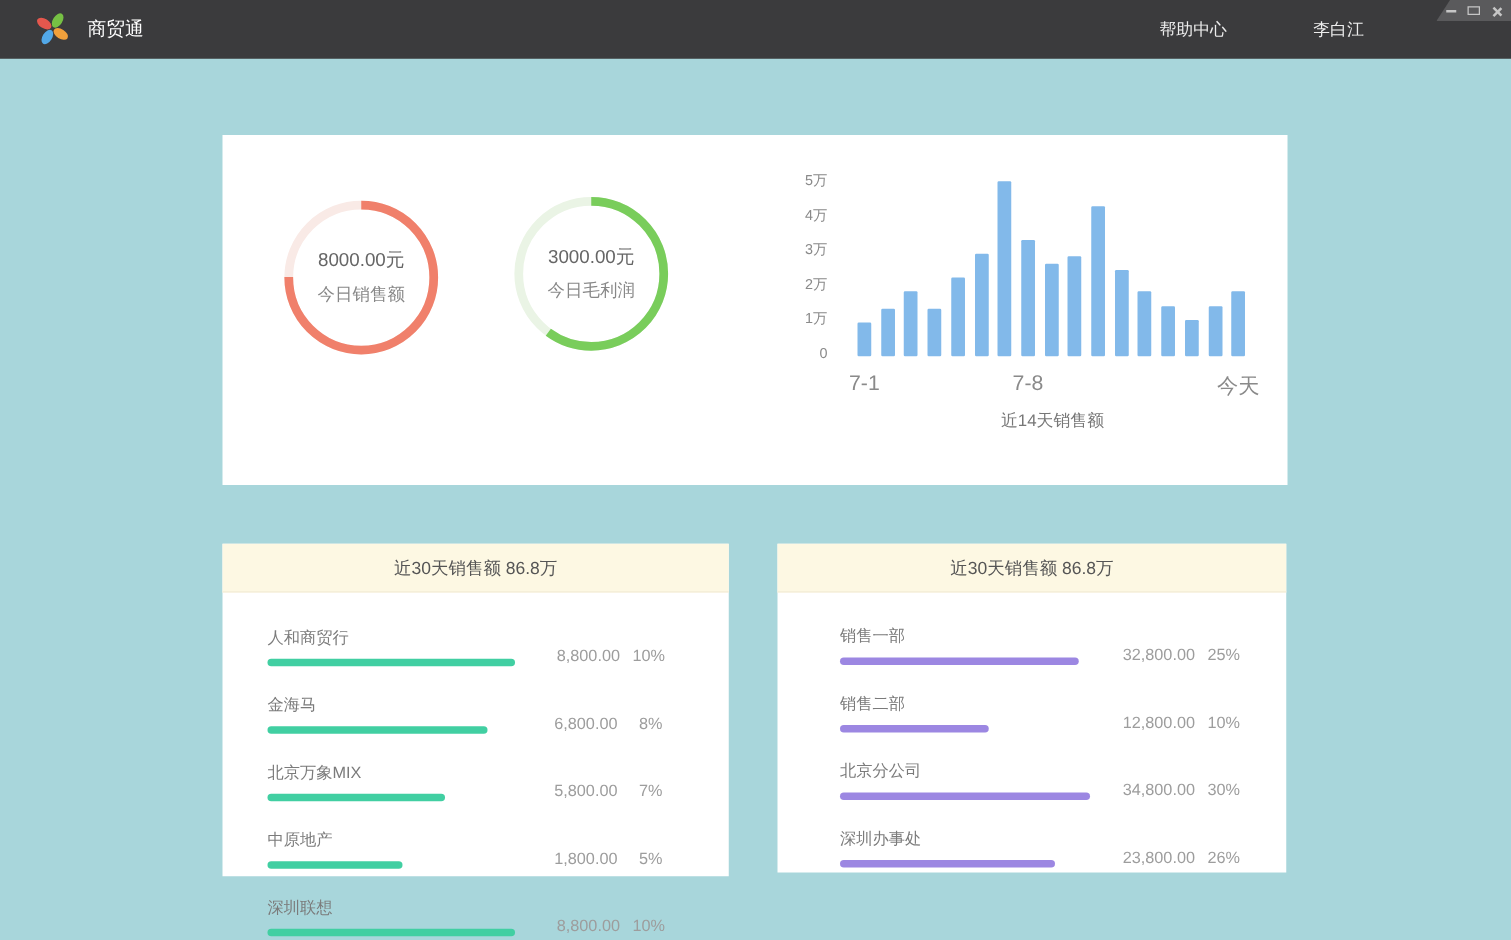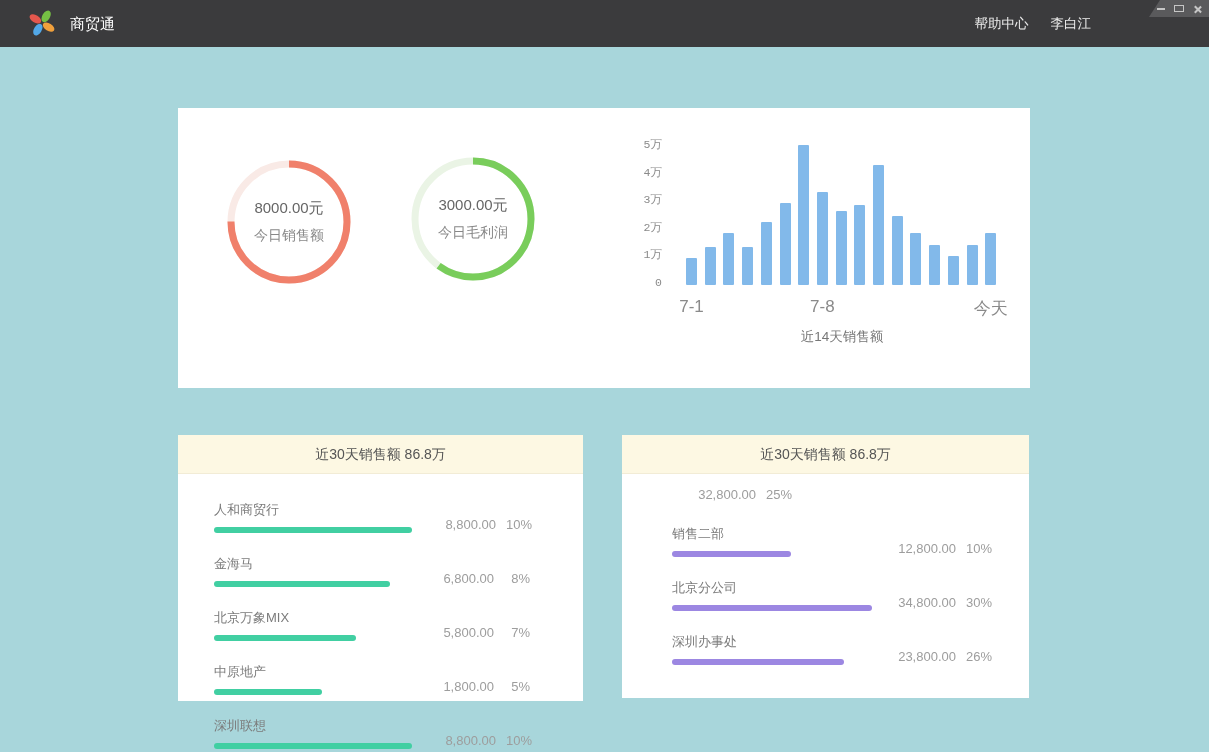--- a/index.html
+++ b/index.html
@@ -6,21 +6,21 @@
   body{
     width:1209px;height:752px;overflow:hidden;position:relative;
     background:#a8d6db;
     font-family:"Liberation Sans","DejaVu Sans",sans-serif;
   }
   
   .topbar{position:absolute;left:0;top:0;width:1209px;height:47px;background:#3b3b3d;}
   .logo{position:absolute;left:27px;top:8px;width:30px;height:30px;}
   .app-title{position:absolute;left:70px;top:0;height:47px;line-height:47px;color:#fefefe;font-size:15px;}
   .topnav{position:absolute;right:118px;top:0;height:47px;display:flex;align-items:center;gap:22px;}
-  .topnav .nav-item{color:#ededed;font-size:13.5px;cursor:pointer;}
+  .topnav .nav-item{color:#ededed;font-size:13.5px;cursor:pointer;margin-left:47px;}
   .winctrl{position:absolute;right:0;top:0;width:60px;height:17px;background:#5a5a5c;
     clip-path:polygon(11px 0,100% 0,100% 100%,0 100%);
     display:flex;align-items:center;justify-content:flex-end;gap:9px;padding-right:8px;box-sizing:border-box;}
   .wc{display:inline-block;cursor:pointer;}
   .wc-min{width:8px;height:2px;background:#c6c6c6;}
   .wc-max{width:8px;height:5px;border:1.5px solid #c6c6c6;}
   .wc-close{position:relative;width:8px;height:8px;}
   .wc-close::before,.wc-close::after{content:"";position:absolute;left:3.5px;top:0;width:1.6px;height:9px;background:#c6c6c6;}
   .wc-close::before{transform:rotate(45deg);}
   .wc-close::after{transform:rotate(-45deg);}
@@ -30,21 +30,21 @@
   #ranking-left-panel{left:178px;top:435px;width:405px;height:266px;}
   #ranking-right-panel{left:622px;top:435px;width:407px;height:263px;}
   
   .donut-wrap{position:absolute;width:124px;height:124px;}
   .donut-center{position:absolute;inset:0;display:flex;flex-direction:column;align-items:center;justify-content:center;gap:9px;}
   .donut-value{font-size:15px;color:#666;}
   .donut-caption{font-size:14px;color:#888;}
   .donut-footer{position:absolute;width:226px;text-align:center;font-size:13.5px;color:#777;}
   
   #bar-chart{position:absolute;left:462px;top:30px;width:380px;height:230px;}
-  .ytick{position:absolute;left:0;width:22px;text-align:right;font-size:11.5px;color:#8a8a8a;line-height:12px;font-family:Liberation Mono, monospace;}
+  .ytick{position:absolute;left:0;width:22px;text-align:right;font-size:11.5px;color:#8a8a8a;line-height:12px;}
   .vbar{position:absolute;background:#82b9ea;width:11px;border-radius:1px;}
   .xtick{position:absolute;width:60px;text-align:center;font-size:17px;color:#8a8a8a;}
   .chart-title{position:absolute;left:46px;width:312px;text-align:center;font-size:13.5px;color:#777;}
   
   .rank-header{height:38px;line-height:38px;text-align:center;background:#fdf8e3;border-bottom:1px solid #f2ecd6;
     font-size:14px;color:#555;}
   .rank-rows{box-sizing:border-box;}
   #ranking-left-panel .rank-rows{padding:15px 53px 0 36px;}
   #ranking-right-panel .rank-rows{padding:14px 37px 0 50px;}
   .rank-row{display:flex;justify-content:space-between;align-items:flex-end;margin-bottom:10px;}
@@ -188,20 +188,24 @@
           <span class="pct">10%</span>
         </div>
       </div>
     </div>
 </div>
 
 <div class="panel" id="ranking-right-panel">
   <div class="rank-header">近30天销售额 86.8万</div>
   <div class="rank-rows">
       <div class="rank-row">
+        <div>
+          <div class="rank-label">销售一部</div>
+          <div class="rank-bar" style="width: 191px; background: rgb(156, 135, 226);"></div>
+        </div>
         <div class="rank-val">
           <span class="num">32,800.00</span>
           <span class="pct">25%</span>
         </div>
       </div>
       <div class="rank-row">
         <div>
           <div class="rank-label">销售二部</div>
           <div class="rank-bar" style="width: 119px; background: rgb(156, 135, 226);"></div>
         </div>

